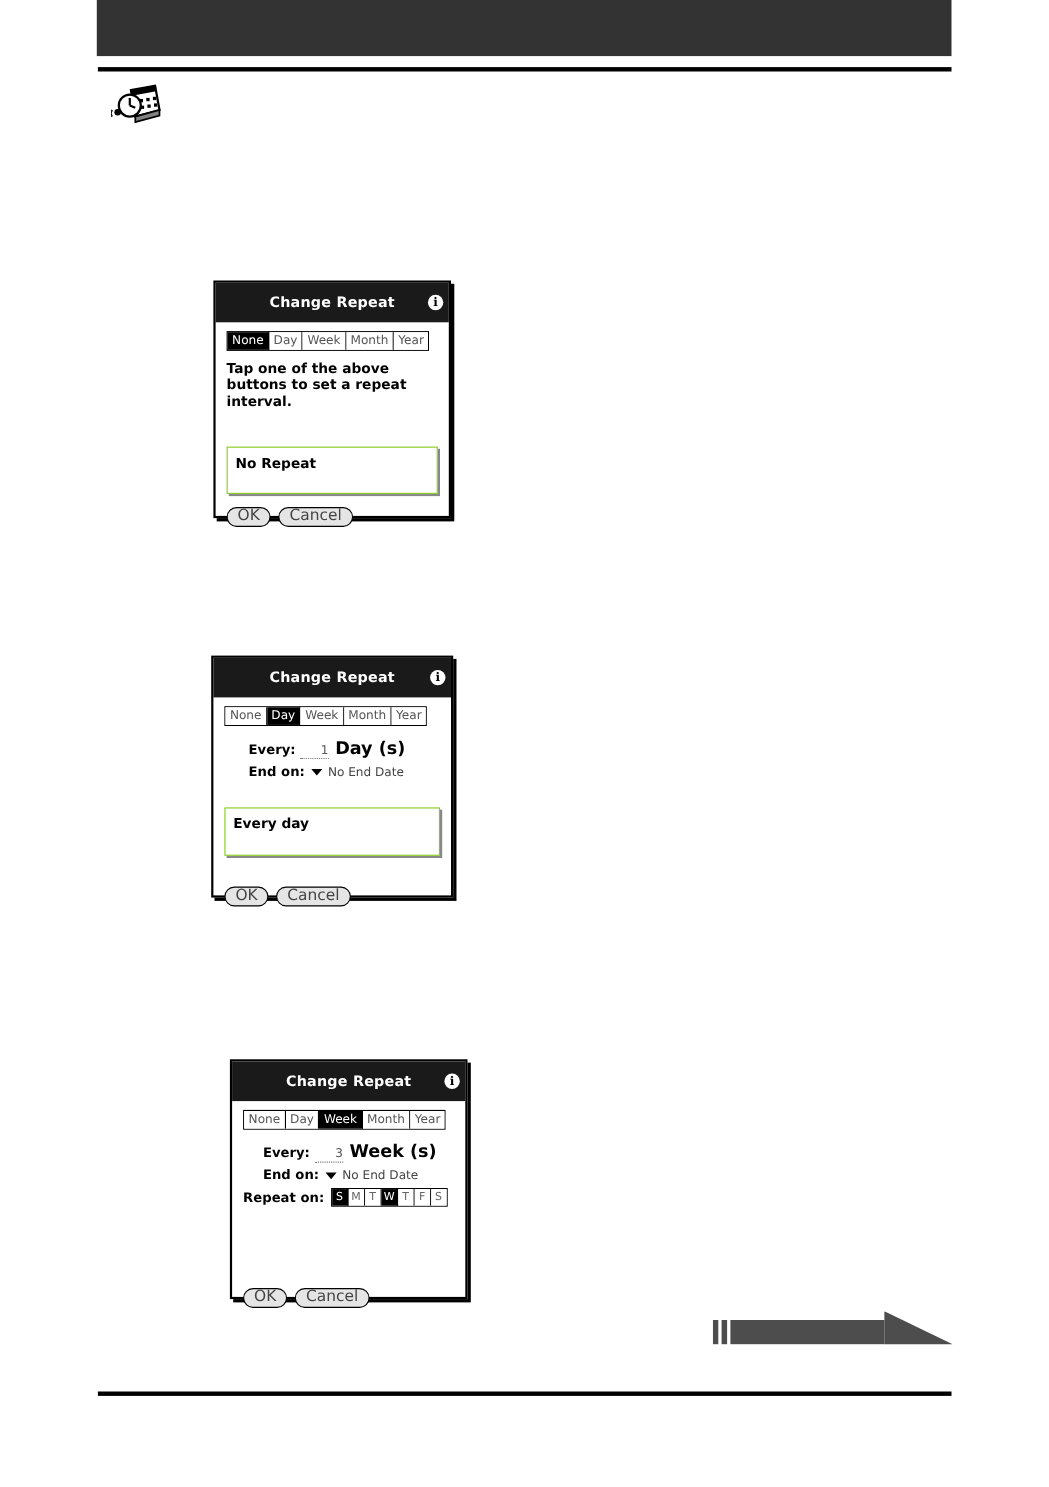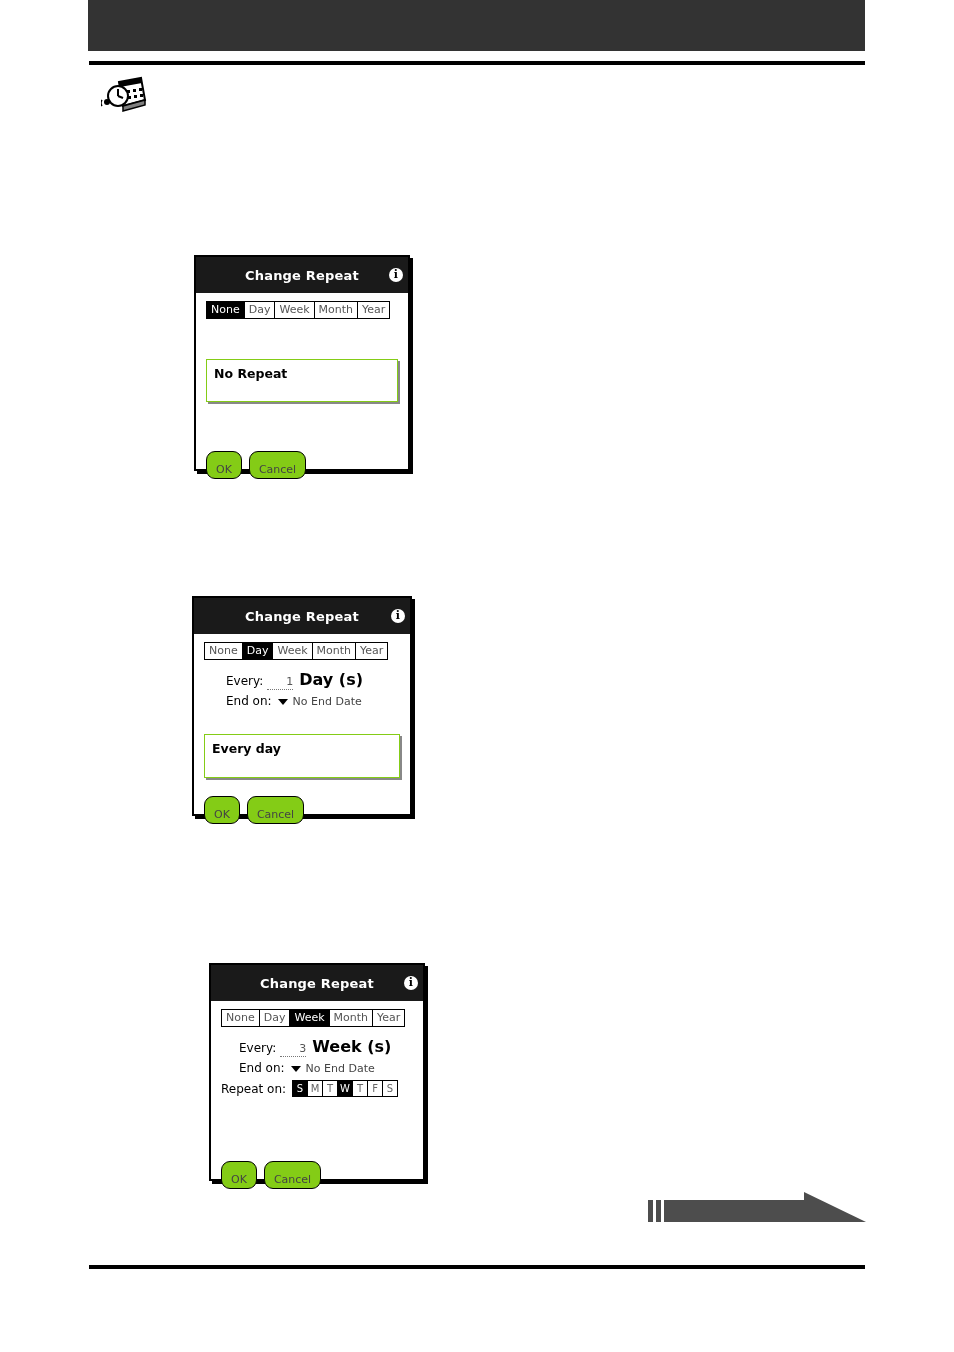--- a/index.html
+++ b/index.html
@@ -137,21 +137,21 @@
 
   
   .field-row {
     display: flex;
     align-items: baseline;
     font-size: 12px;
     margin-top: 4px;
     white-space: nowrap;
   }
   .field-label {
-    font-weight: normal;
+    font-weight: bold;
     text-align: right;
     color: #000000;
   }
   .field-value-num {
     font-size: 11px;
     color: #555555;
     border-bottom: 1px dotted #777777;
     min-width: 26px;
     text-align: right;
     margin: 0 6px 0 4px;
@@ -217,24 +217,24 @@
   
   .pda-actions {
     display: flex;
     gap: 7px;
     margin-top: auto;
     padding-top: 7px;
   }
   .pda-btn {
     border: 1px solid #000000;
     border-radius: 9px;
-    font-size: 11px;
+    font-size: 14px;
     color: #444444;
-    padding: 11px 9px 2px 9px;
-    background: #84cc16;
+    padding: 1px 9px 2px 9px;
+    background: #e5e5e5;
     line-height: 13px;
   }
 </style>
 </head>
 <body>
 
 <div class="header-bar"></div>
 <div class="header-rule"></div>
 
 <div class="book-icon">
@@ -269,20 +269,21 @@
     <span class="pda-info">i</span>
   </div>
   <div class="pda-body">
     <div class="interval-row">
       <div class="interval-btn selected">None</div>
       <div class="interval-btn">Day</div>
       <div class="interval-btn">Week</div>
       <div class="interval-btn">Month</div>
       <div class="interval-btn">Year</div>
     </div>
+    <div class="pda-prose" style="width:170px;">Tap one of the above buttons to set a repeat interval.</div>
     <div class="summary-box" style="margin-top:34px; height:43px;">No Repeat</div>
     <div class="pda-actions">
       <div class="pda-btn">OK</div>
       <div class="pda-btn">Cancel</div>
     </div>
   </div>
 </div>
 
 <div class="pda" style="left:192px; top:596px; width:220px; height:220px;">
   <div class="pda-title">

